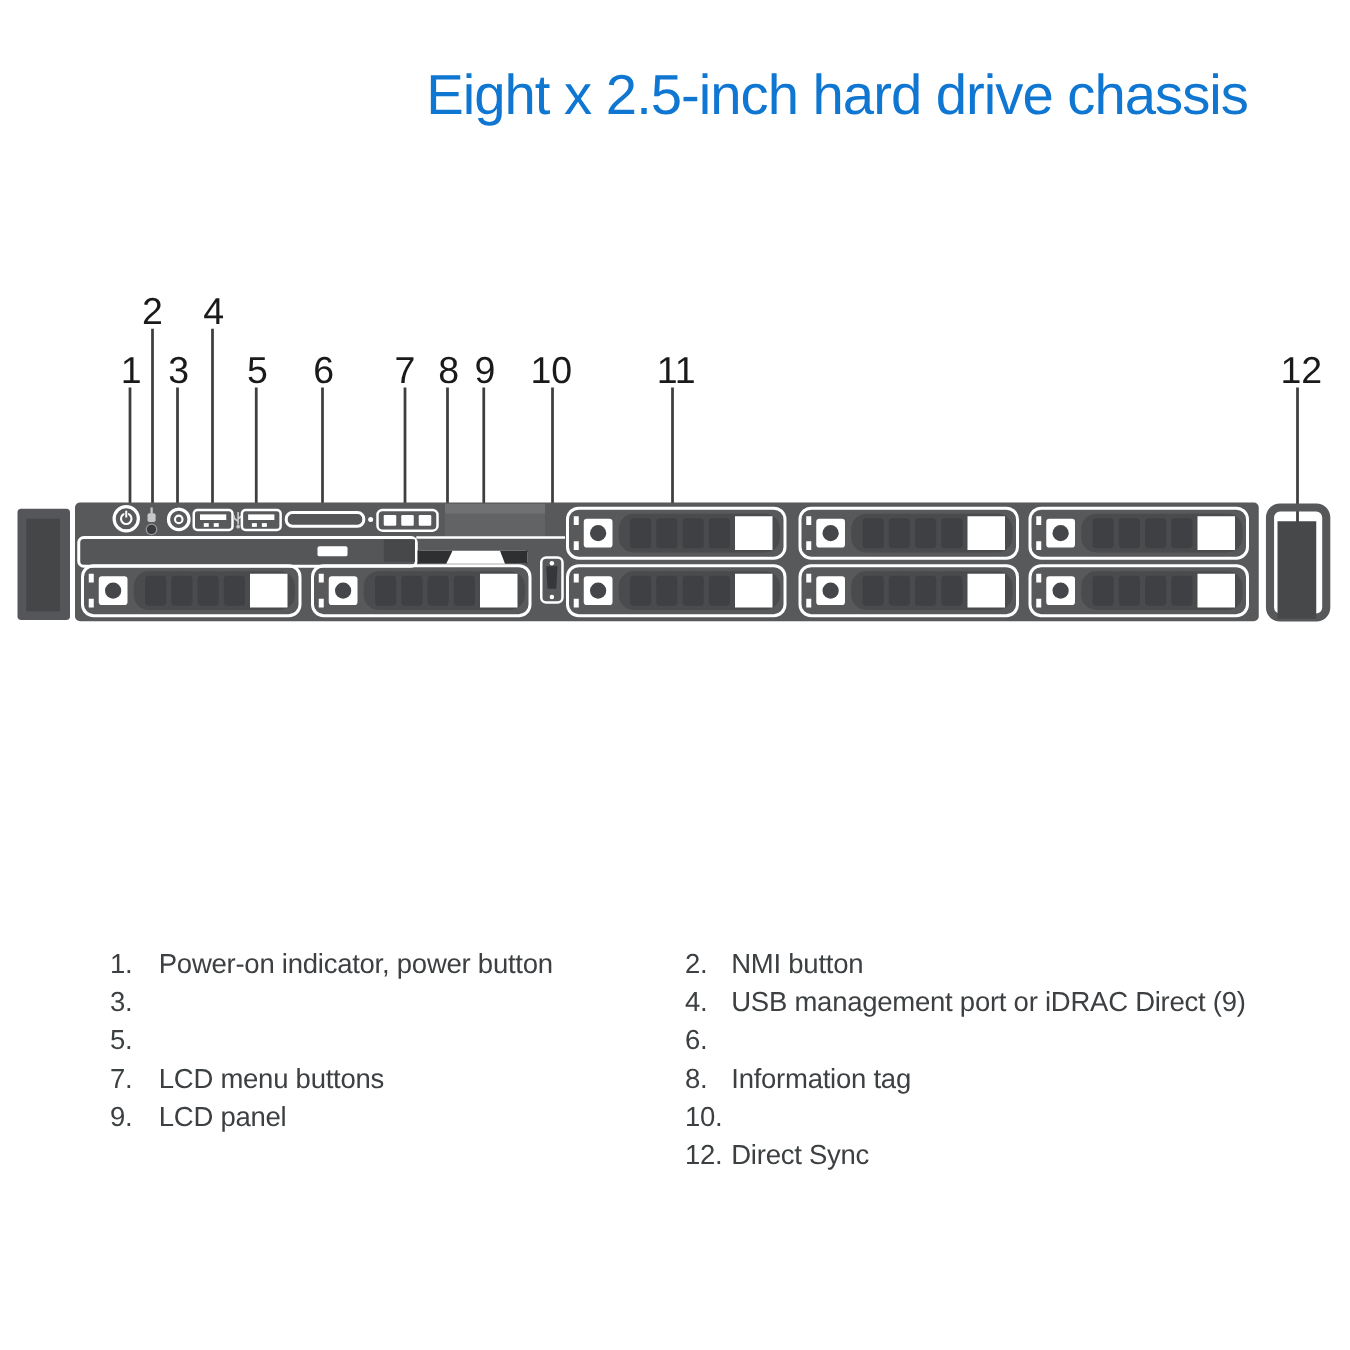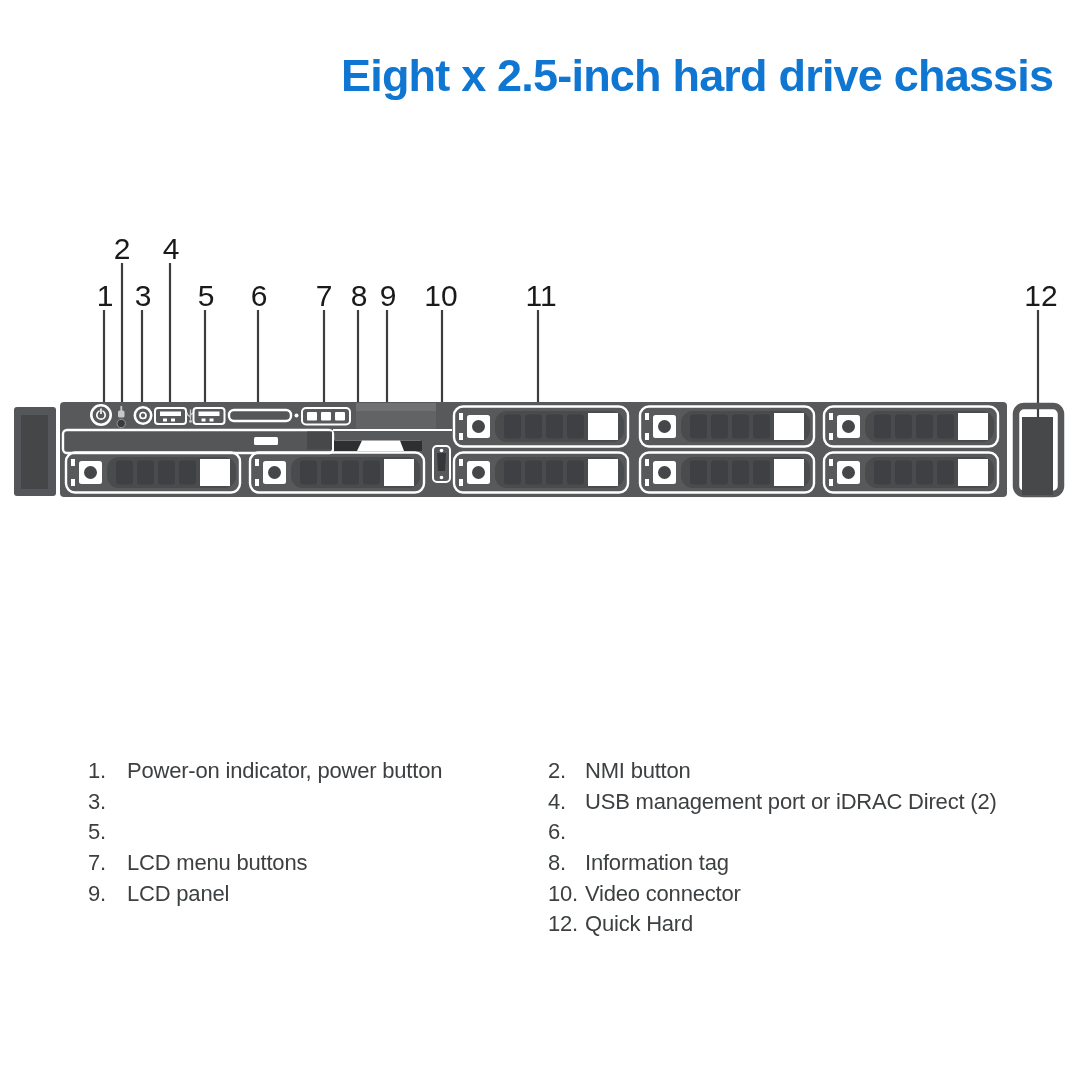--- a/index.html
+++ b/index.html
@@ -1,18 +1,18 @@
 <!DOCTYPE html>
 <html><head>
 <meta charset="utf-8">
 <style>
   html,body{margin:0;padding:0;background:#ffffff;}
   .page{position:relative;width:1080px;height:1080px;background:#fff;overflow:hidden;
         font-family:"Liberation Sans",sans-serif;}
-  .title{position:absolute;left:341px;top:50px;font-size:45px;font-weight:bold;
+  .title{position:absolute;left:341px;top:50px;font-size:45px;font-weight:normal;
          letter-spacing:-0.8px;color:#0f76d2;white-space:nowrap;}
   .diagram{position:absolute;left:0;top:225px;width:1080px;height:310px;}
 
   
   .lead{stroke:#3e3e3e;stroke-width:2.2;}
   .cnum{font-family:"Liberation Sans",sans-serif;font-size:30px;fill:#1a1a1a;text-anchor:middle;}
   .bezel{fill:#58595b;}
   .earfill{fill:#55565a;}
   .earinner{fill:#454648;}
   .wring{fill:none;stroke:#fff;stroke-width:2.6;}
@@ -320,33 +320,32 @@
           <span class="ltext">LCD panel</span>
         </div>
     </div>
     <div class="col right">
       <div class="lrow">
           <span class="lnum">2.</span>
           <span class="ltext">NMI button</span>
         </div>
       <div class="lrow">
           <span class="lnum">4.</span>
-          <span class="ltext">USB management port or iDRAC Direct (2)</span>
+          <span class="ltext">USB management port or iDRAC Direct (9)</span>
         </div>
       <div class="lrow">
           <span class="lnum">6.</span>
         </div>
       <div class="lrow">
           <span class="lnum">8.</span>
           <span class="ltext">Information tag</span>
         </div>
       <div class="lrow">
           <span class="lnum">10.</span>
-          <span class="ltext">Video connector</span>
         </div>
       <div class="lrow">
           <span class="lnum">12.</span>
-          <span class="ltext">Quick Hard</span>
+          <span class="ltext">Direct Sync</span>
         </div>
     </div>
   </div>
 
 </div>
 
 </body></html>

